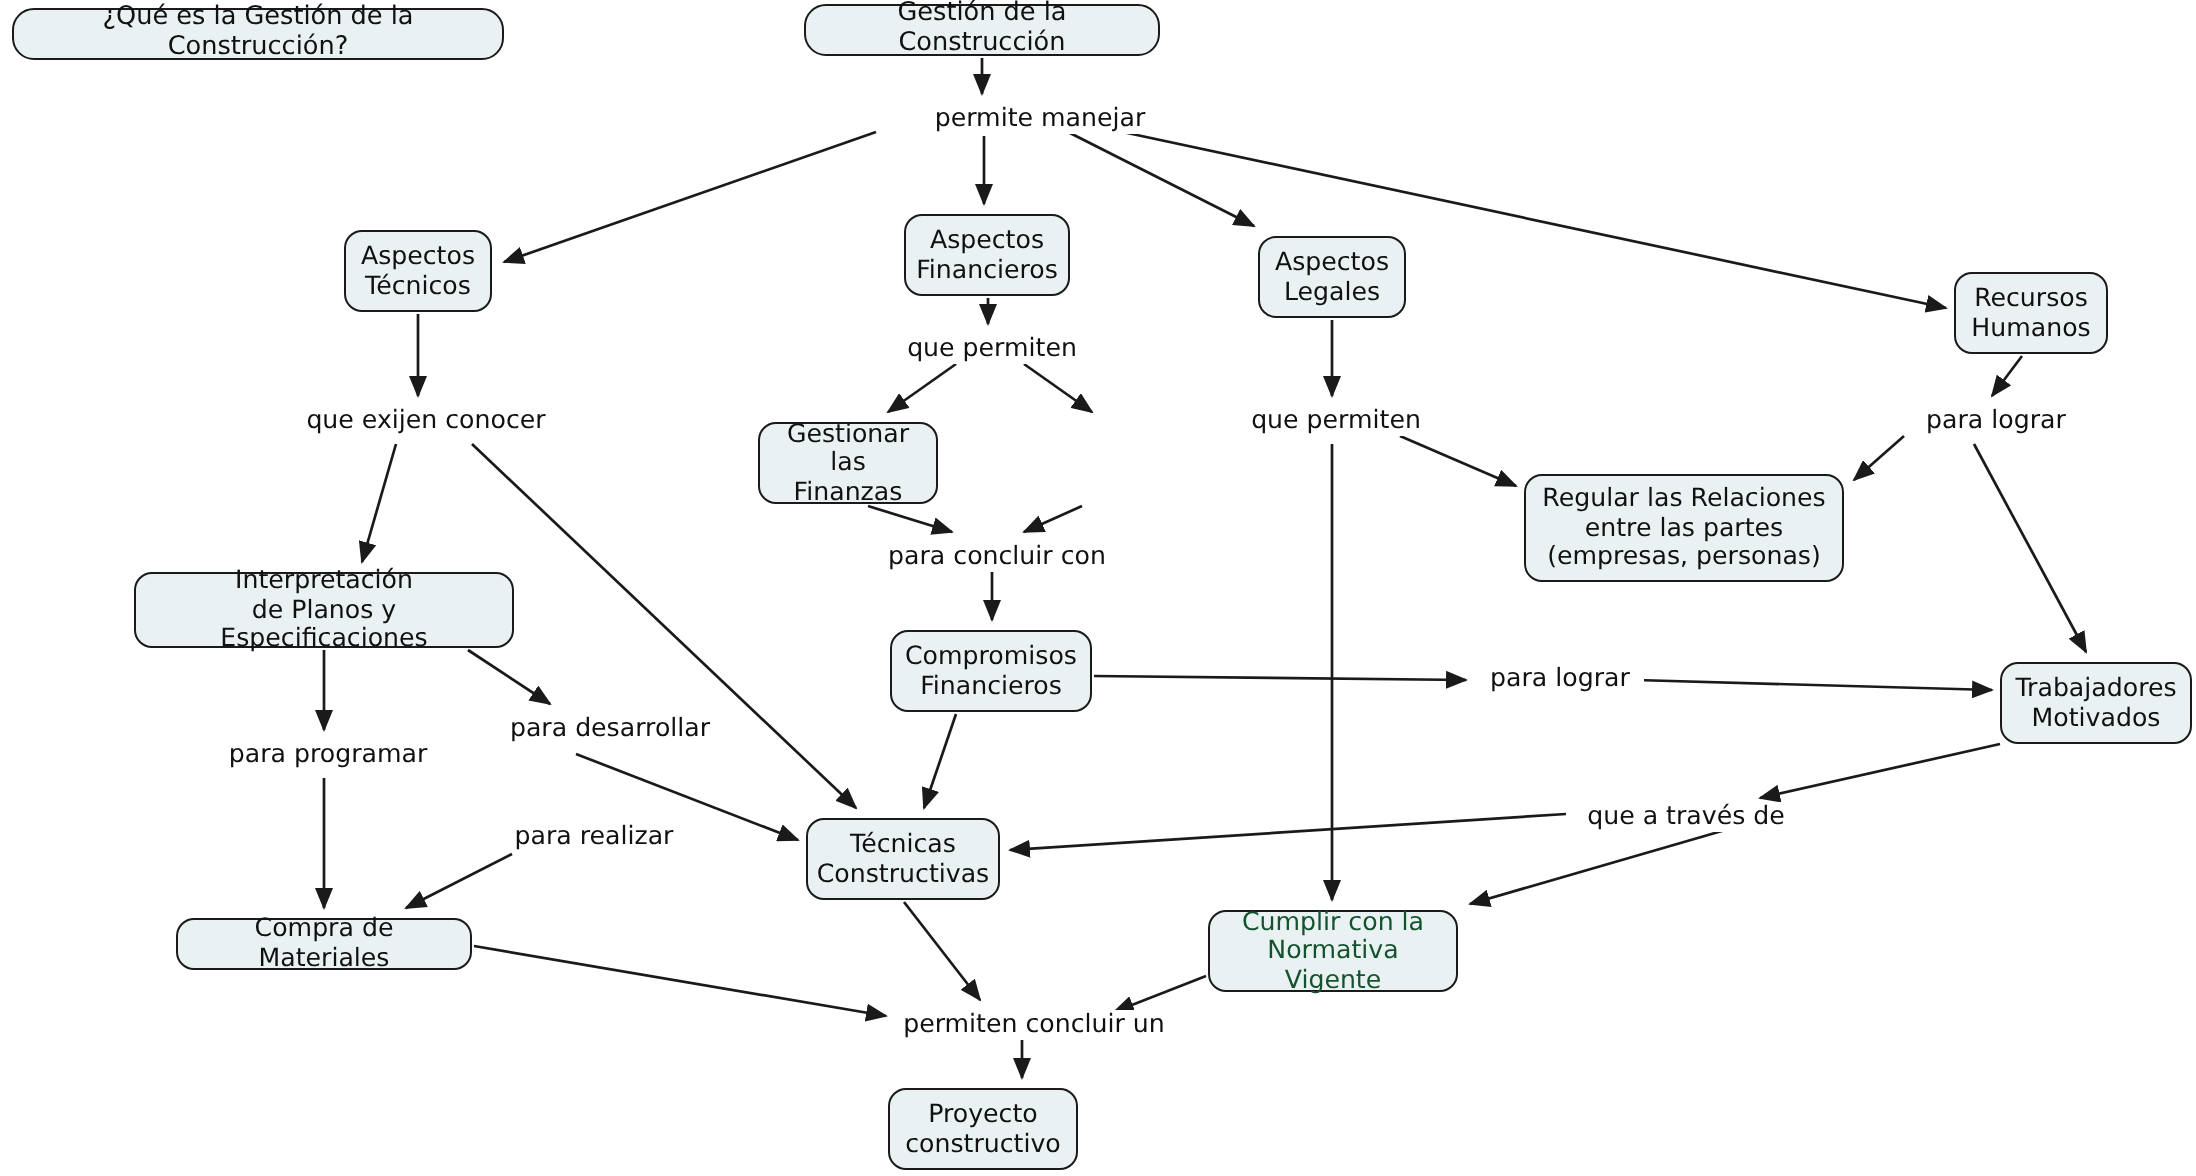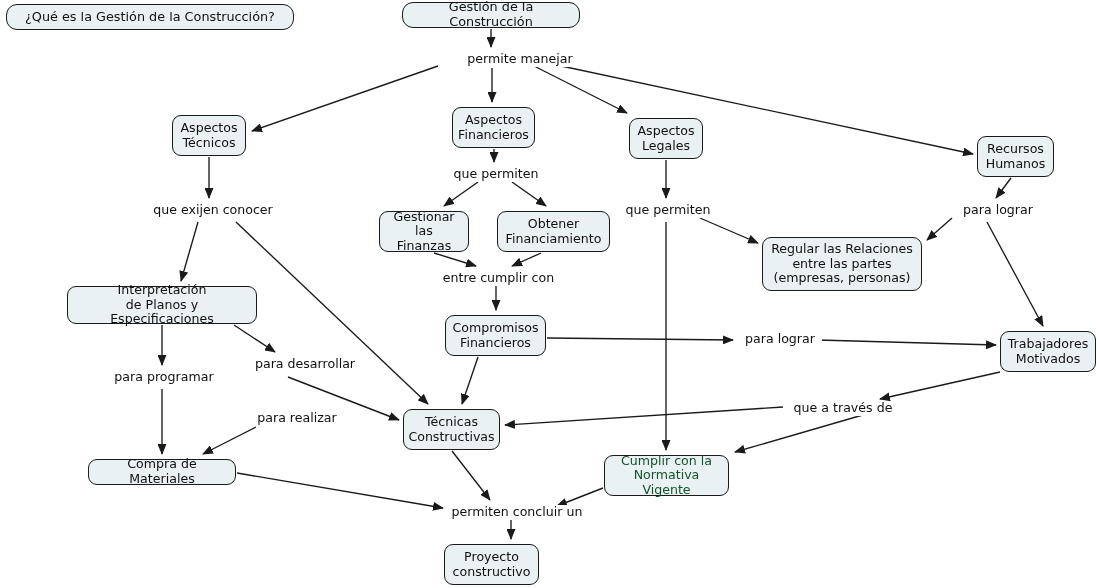--- a/index.html
+++ b/index.html
@@ -115,34 +115,32 @@
       <path d="M452,451 L490,500"></path>
 
       <path d="M237,473 L443,508"></path>
 
       <path d="M603,488 L557,506"></path>
 
       <path d="M511,520 L511,539"></path>
     </g>
   </svg>
 
-  <div class="node title" style="left: 6px; top: 4px; width: 288px; height: 26px; background: rgb(233, 241, 243); border-color: rgb(26, 26, 26); color: rgb(17, 17, 17);">¿Qué es la Gestión de la Construcción?</div>
+  <div class="node title" style="left: 6px; top: 4px; width: 246px; height: 26px; background: rgb(233, 241, 243); border-color: rgb(26, 26, 26); color: rgb(17, 17, 17);">¿Qué es la Gestión de la Construcción?</div>
   <div class="node title" style="left: 402px; top: 2px; width: 178px; height: 26px; background: rgb(233, 241, 243); border-color: rgb(26, 26, 26); color: rgb(17, 17, 17);">Gestión de la Construcción</div>
   <div class="node" style="left: 172px; top: 115px; width: 74px; height: 41px; background: rgb(233, 241, 243); border-color: rgb(26, 26, 26); color: rgb(17, 17, 17);">Aspectos
 Técnicos</div>
   <div class="node" style="left: 452px; top: 107px; width: 83px; height: 41px; background: rgb(233, 241, 243); border-color: rgb(26, 26, 26); color: rgb(17, 17, 17);">Aspectos
 Financieros</div>
   <div class="node" style="left: 629px; top: 118px; width: 74px; height: 41px; background: rgb(233, 241, 243); border-color: rgb(26, 26, 26); color: rgb(17, 17, 17);">Aspectos
 Legales</div>
   <div class="node" style="left: 977px; top: 136px; width: 77px; height: 41px; background: rgb(233, 241, 243); border-color: rgb(26, 26, 26); color: rgb(17, 17, 17);">Recursos
 Humanos</div>
   <div class="node" style="left: 379px; top: 211px; width: 90px; height: 41px; background: rgb(233, 241, 243); border-color: rgb(26, 26, 26); color: rgb(17, 17, 17);">Gestionar
 las Finanzas</div>
-  <div class="node" style="left: 497px; top: 211px; width: 113px; height: 41px; background: rgb(233, 241, 243); border-color: rgb(26, 26, 26); color: rgb(17, 17, 17);">Obtener
-Financiamiento</div>
   <div class="node" style="left: 762px; top: 237px; width: 160px; height: 54px; background: rgb(233, 241, 243); border-color: rgb(26, 26, 26); color: rgb(17, 17, 17);">Regular las Relaciones
 entre las partes
 (empresas, personas)</div>
   <div class="node" style="left: 445px; top: 315px; width: 101px; height: 41px; background: rgb(233, 241, 243); border-color: rgb(26, 26, 26); color: rgb(17, 17, 17);">Compromisos
 Financieros</div>
   <div class="node" style="left: 67px; top: 286px; width: 190px; height: 38px; background: rgb(233, 241, 243); border-color: rgb(26, 26, 26); color: rgb(17, 17, 17);">Interpretación
 de Planos y Especificaciones</div>
   <div class="node" style="left: 1000px; top: 331px; width: 96px; height: 41px; background: rgb(233, 241, 243); border-color: rgb(26, 26, 26); color: rgb(17, 17, 17);">Trabajadores
 Motivados</div>
   <div class="node" style="left: 403px; top: 409px; width: 97px; height: 41px; background: rgb(233, 241, 243); border-color: rgb(26, 26, 26); color: rgb(17, 17, 17);">Técnicas
@@ -151,21 +149,21 @@
   <div class="node" style="left: 604px; top: 455px; width: 125px; height: 41px; background: rgb(233, 241, 243); border-color: rgb(26, 26, 26); color: #14532d;">Cumplir con la
 Normativa Vigente</div>
   <div class="node" style="left: 444px; top: 544px; width: 95px; height: 41px; background: rgb(233, 241, 243); border-color: rgb(26, 26, 26); color: rgb(17, 17, 17);">Proyecto
 constructivo</div>
 
   <div class="link-label" style="left: 438px; top: 52px; width: 110px; margin-left: 25px;">permite manejar</div>
   <div class="link-label" style="left: 448px; top: 167px; width: 92px;">que permiten</div>
   <div class="link-label" style="left: 148px; top: 203px; width: 126px;">que exijen conocer</div>
   <div class="link-label" style="left: 620px; top: 203px; width: 92px;">que permiten</div>
   <div class="link-label" style="left: 956px; top: 203px; width: 80px;">para lograr</div>
-  <div class="link-label" style="left: 437px; top: 271px; width: 119px;">entre cumplir con</div>
+  <div class="link-label" style="left: 437px; top: 271px; width: 119px;">para concluir con</div>
   <div class="link-label" style="left: 249px; top: 357px; width: 108px;">para desarrollar</div>
   <div class="link-label" style="left: 108px; top: 370px; width: 108px;">para programar</div>
   <div class="link-label" style="left: 738px; top: 332px; width: 80px;">para lograr</div>
   <div class="link-label" style="left: 786px; top: 401px; width: 110px;">que a través de</div>
   <div class="link-label" style="left: 250px; top: 411px; width: 90px;">para realizar</div>
   <div class="link-label" style="left: 448px; top: 505px; width: 134px;">permiten concluir un</div>
 
 </div>
 
 </body></html>

